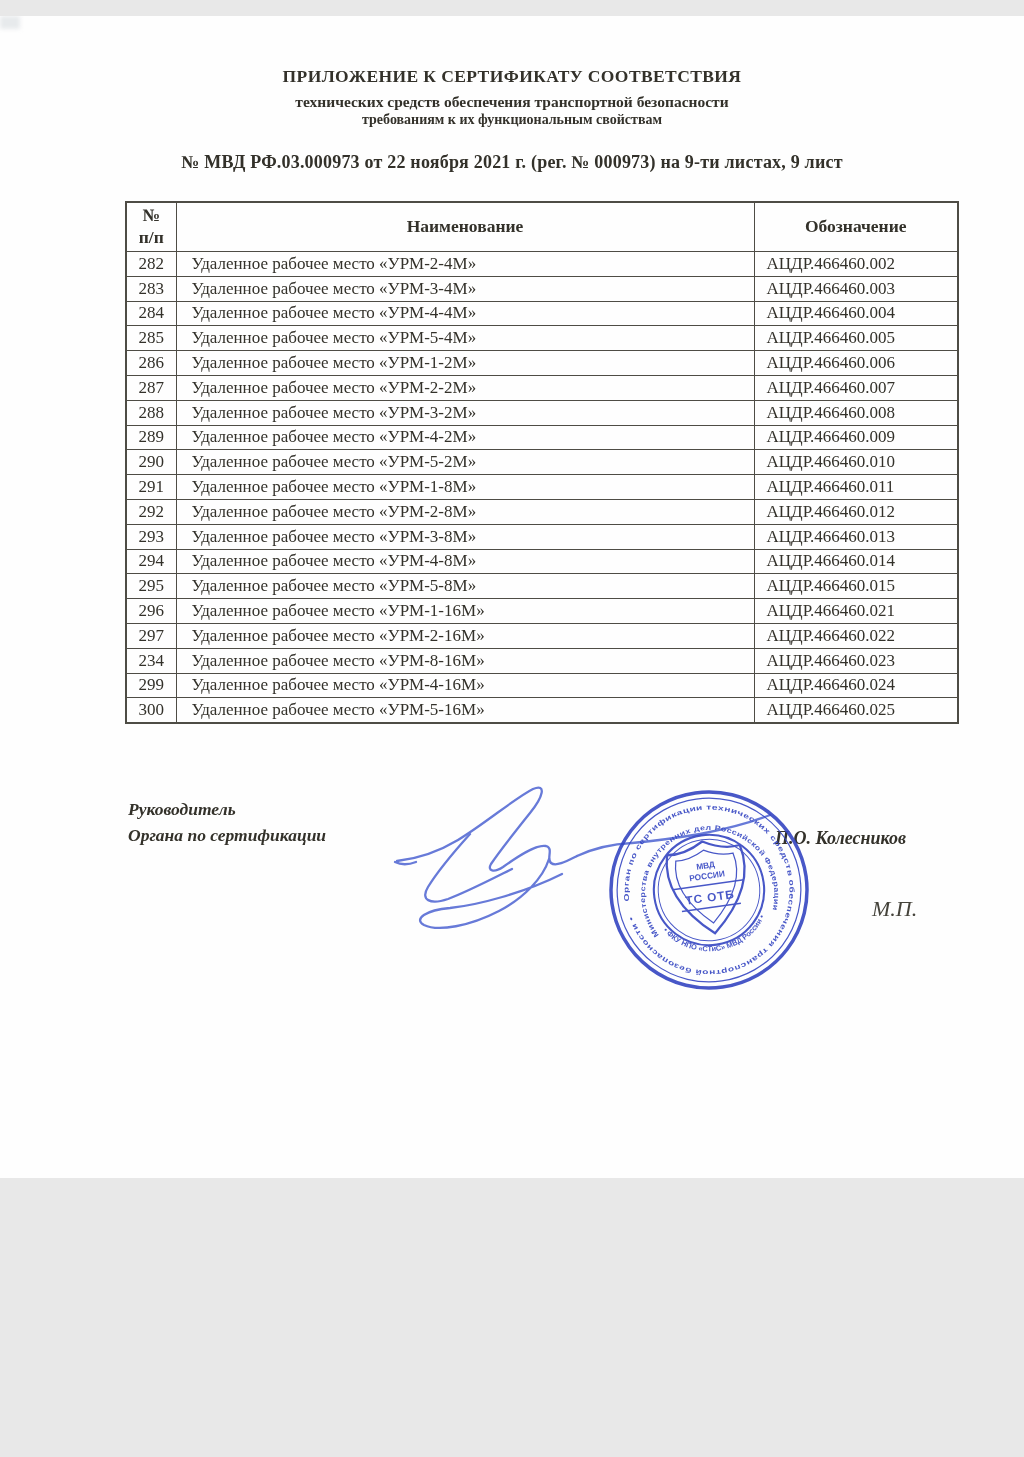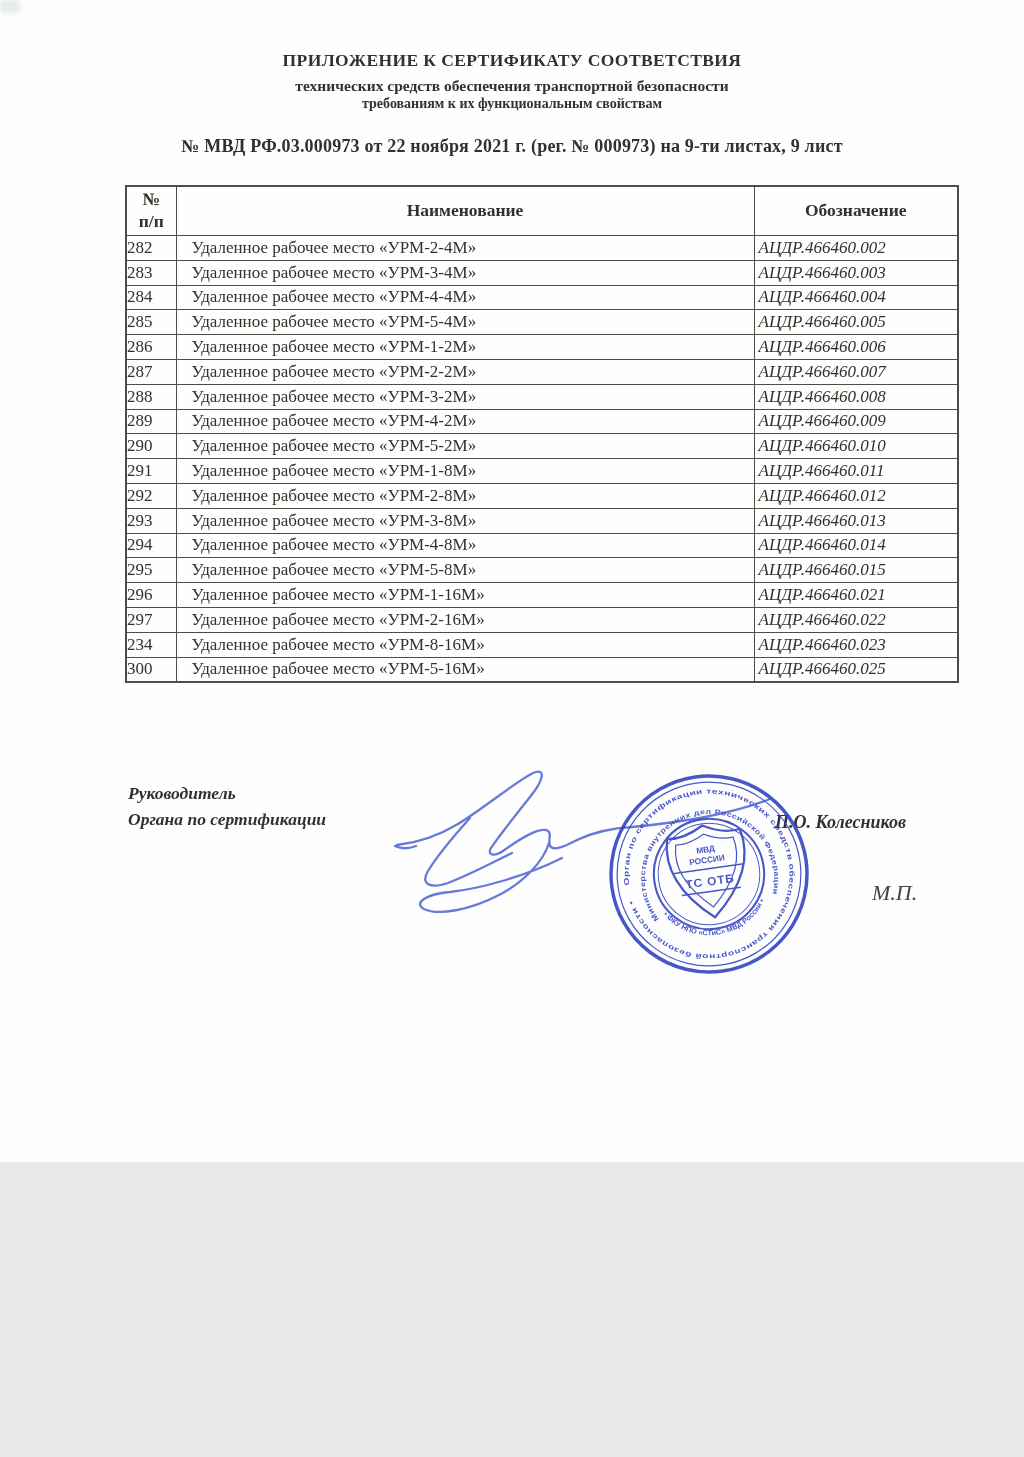--- a/index.html
+++ b/index.html
@@ -5,21 +5,21 @@
   :root{
     --ink:#33312a;
     --border:#4e4c45;
     --stamp:#3546c2;
     --sig:#4d63d2;
   }
   html,body{margin:0;padding:0;background:#e8e8e8;}
   .page{
     position:relative;
     width:1024px;height:1162px;
-    margin:0 auto;
+    margin:16px auto;
     background:#fefefe;
     font-family:"Liberation Serif", serif;
     color:var(--ink);
     overflow:hidden;
   }
   .hline{position:absolute;left:40px;width:944px;text-align:center;font-weight:bold;}
   .title-1{top:50px;font-size:17.5px;letter-spacing:.4px;}
   .title-2{top:77px;font-size:15.5px;}
   .title-3{top:96px;font-size:14px;}
   .regline{top:136px;font-size:18px;letter-spacing:.2px;}
@@ -36,23 +36,23 @@
   .cert-table th{
     height:48px;font-size:17.5px;font-weight:bold;
     text-align:center;vertical-align:middle;padding:0;line-height:1.25;
   }
   .cert-table td{
     height:23.8px;font-size:17px;vertical-align:middle;padding:0;
   }
   .col-num-w{width:50px;}
   .col-name-w{width:578px;}
   .col-des-w{width:204px;}
-  td.cell-num{}
+  td.cell-num{text-align:center;}
   td.cell-name{padding-left:15px;}
-  td.cell-designation{padding-left:4px;font-style:italic;}
+  td.cell-designation{padding-left:12px;}
 
   .sig-role{position:absolute;left:128px;font-size:17.5px;font-weight:bold;font-style:italic;}
   .sig-role-1{top:783px;}
   .sig-role-2{top:809px;}
   .signer-name{position:absolute;left:775px;top:812px;font-size:18px;font-weight:bold;font-style:italic;}
   .seal-mark{position:absolute;left:872px;top:880px;font-size:22px;font-style:italic;color:#45433b;}
 
   .signature-svg{position:absolute;left:385px;top:755px;width:645px;height:190px;}
   .stamp-svg{
     position:absolute;left:604px;top:768px;width:210px;height:212px;
@@ -179,20 +179,25 @@
         </tr>
         <tr>
           <td class="cell-num">297</td>
           <td class="cell-name">Удаленное рабочее место «УРМ-2-16М»</td>
           <td class="cell-designation">АЦДР.466460.022</td>
         </tr>
         <tr>
           <td class="cell-num">234</td>
           <td class="cell-name">Удаленное рабочее место «УРМ-8-16М»</td>
           <td class="cell-designation">АЦДР.466460.023</td>
+        </tr>
+        <tr>
+          <td class="cell-num">299</td>
+          <td class="cell-name">Удаленное рабочее место «УРМ-4-16М»</td>
+          <td class="cell-designation">АЦДР.466460.024</td>
         </tr>
         <tr>
           <td class="cell-num">300</td>
           <td class="cell-name">Удаленное рабочее место «УРМ-5-16М»</td>
           <td class="cell-designation">АЦДР.466460.025</td>
         </tr>
       </tbody>
   </table>
 
   <div class="sig-role sig-role-1">Руководитель</div>

